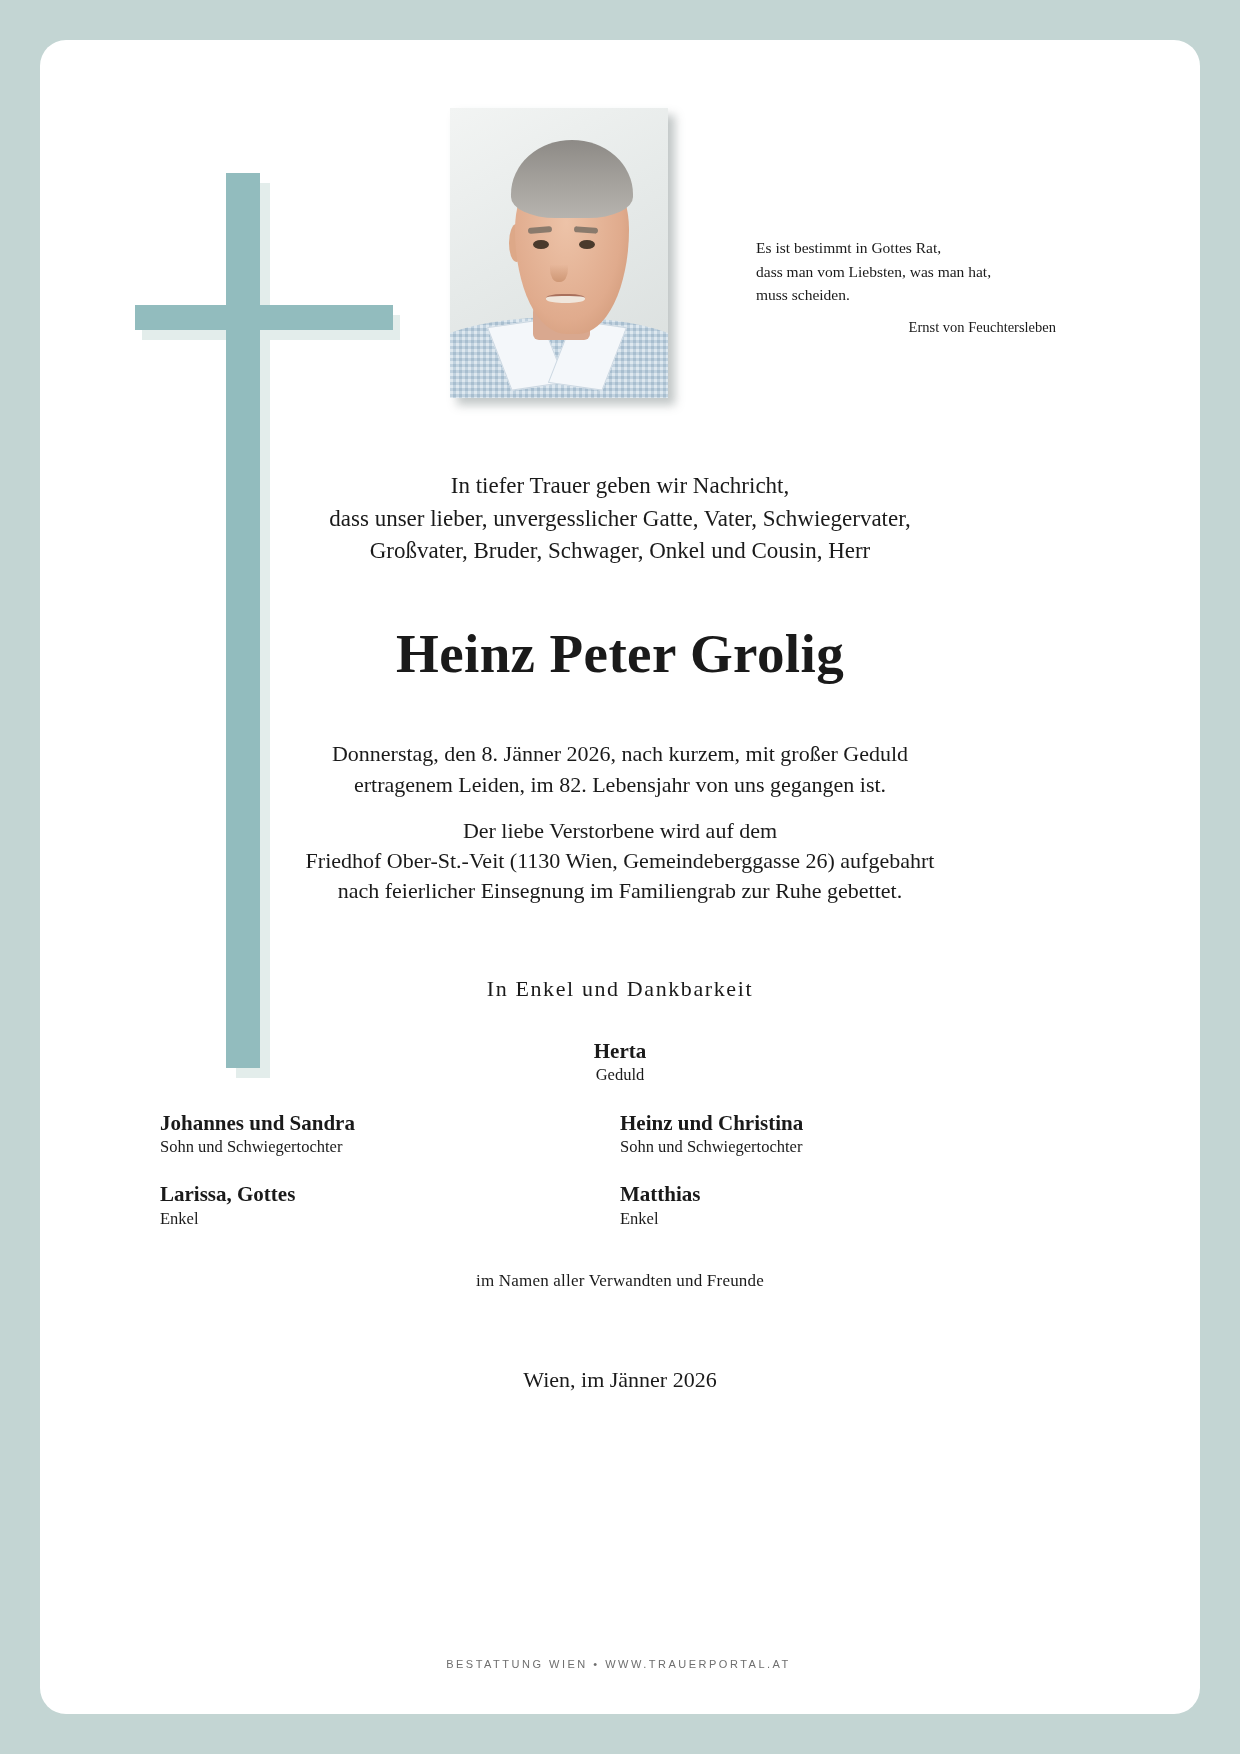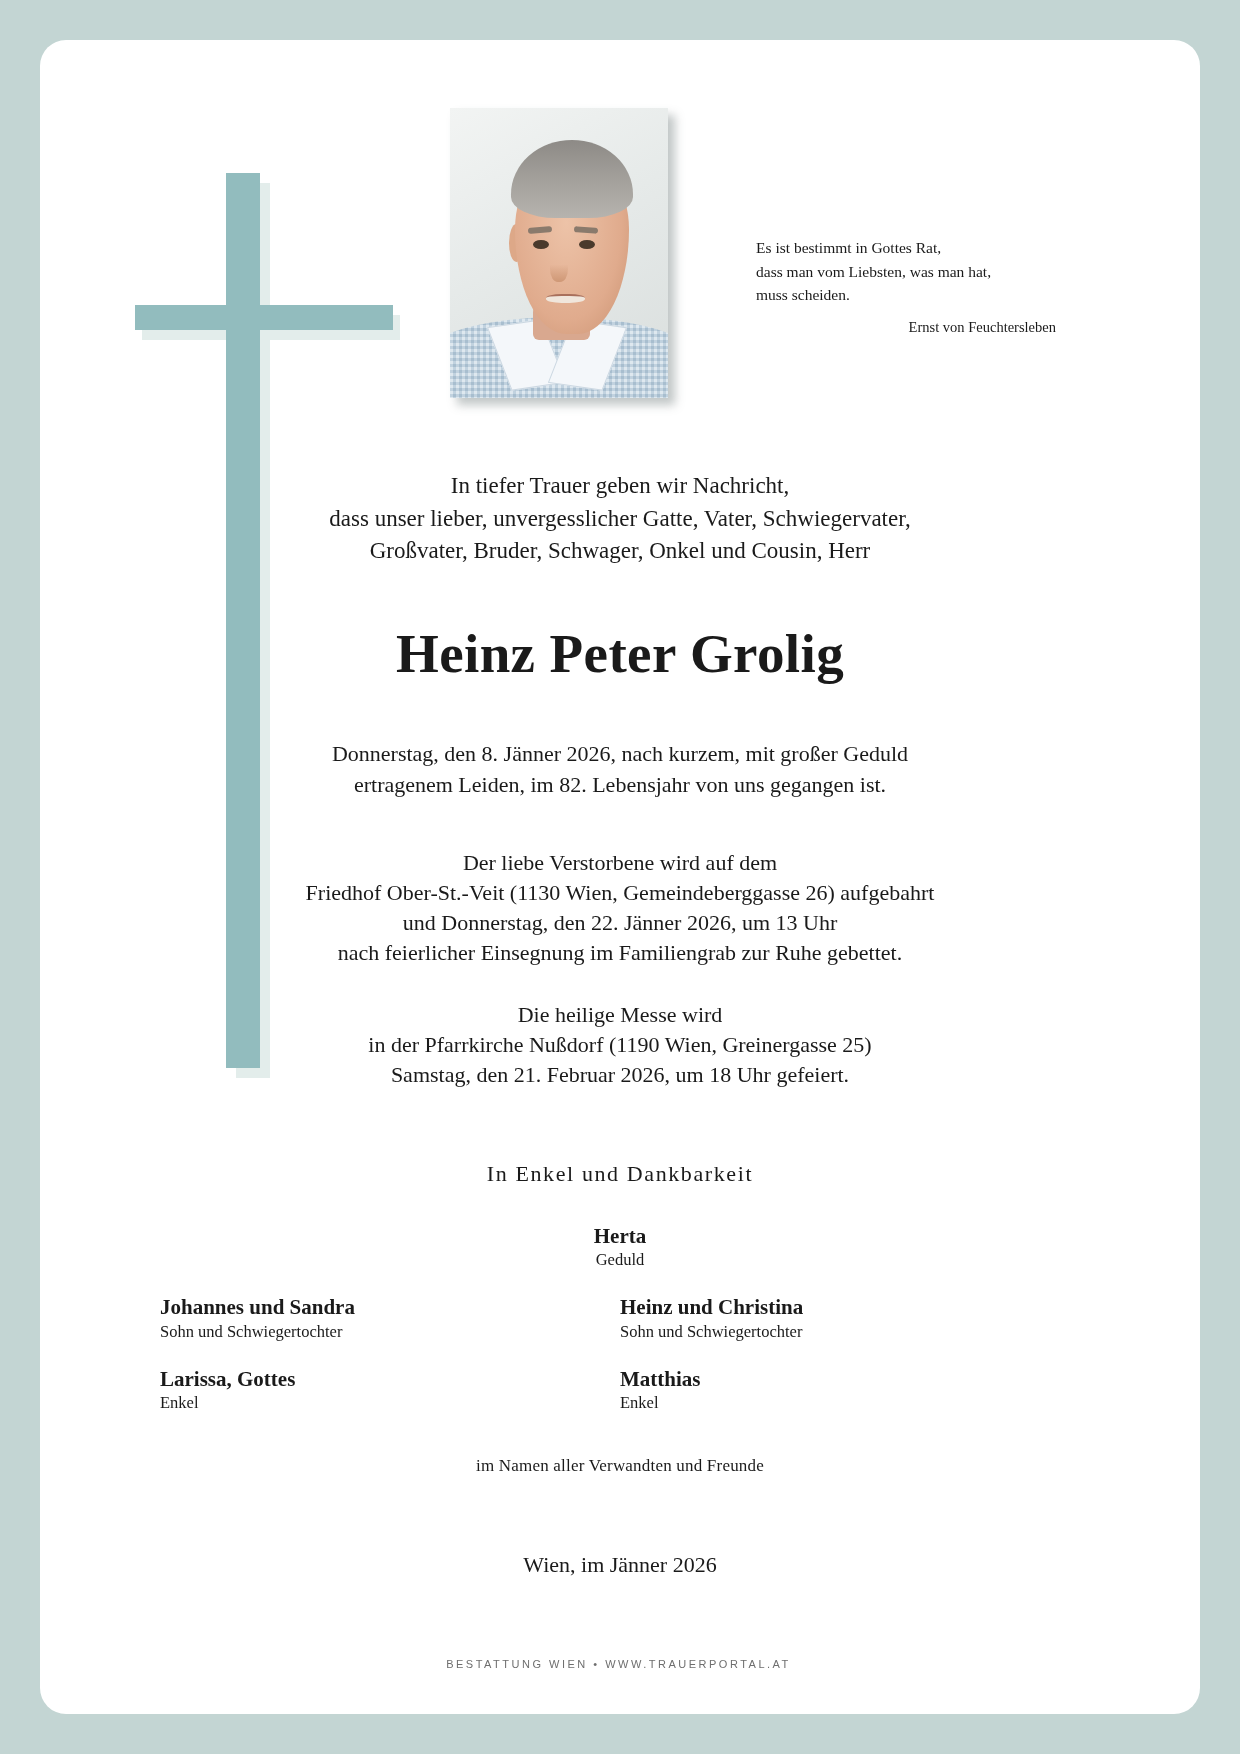--- a/index.html
+++ b/index.html
@@ -111,21 +111,21 @@
     text-align:center;
   }
   .intro { font-size:23px; line-height:1.42; }
   .name {
     margin-top:56px;
     font-size:55px; font-weight:bold; line-height:1.1;
     letter-spacing:.4px;
   }
   .para { font-size:22px; line-height:1.37; }
   .p-death   { margin-top:55px; }
-  .p-burial  { margin-top:48px; }
+  .p-burial  { margin-top:16px; }
   .p-mass    { margin-top:32px; }
 
   .love {
     margin-top:70px;
     font-size:22px; letter-spacing:1.6px;
   }
 
   
   .family { margin-top:36px; }
   .fam-name { font-size:21px; font-weight:bold; line-height:1.25; }
@@ -201,29 +201,23 @@
     <div class="name">Heinz Peter Grolig</div>
 
     <div class="para p-death">
       <div>Donnerstag, den 8. Jänner 2026, nach kurzem, mit großer Geduld</div>
       <div>ertragenem Leiden, im 82. Lebensjahr von uns gegangen ist.</div>
     </div>
 
     <div class="para p-burial">
       <div>Der liebe Verstorbene wird auf dem</div>
       <div>Friedhof Ober-St.-Veit (1130 Wien, Gemeindeberggasse 26) aufgebahrt</div>
-      <div>und Donnerstag, den 22. Jänner 2026, um 13 Uhr</div>
       <div>nach feierlicher Einsegnung im Familiengrab zur Ruhe gebettet.</div>
     </div>
 
-    <div class="para p-mass">
-      <div>Die heilige Messe wird</div>
-      <div>in der Pfarrkirche Nußdorf (1190 Wien, Greinergasse 25)</div>
-      <div>Samstag, den 21. Februar 2026, um 18 Uhr gefeiert.</div>
-    </div>
 
     <div class="love">In Enkel und Dankbarkeit</div>
 
     <div class="family">
 
       <div class="fam-single">
         <div class="fam-name">Herta</div>
         <div class="fam-role">Geduld</div>
       </div>
 

